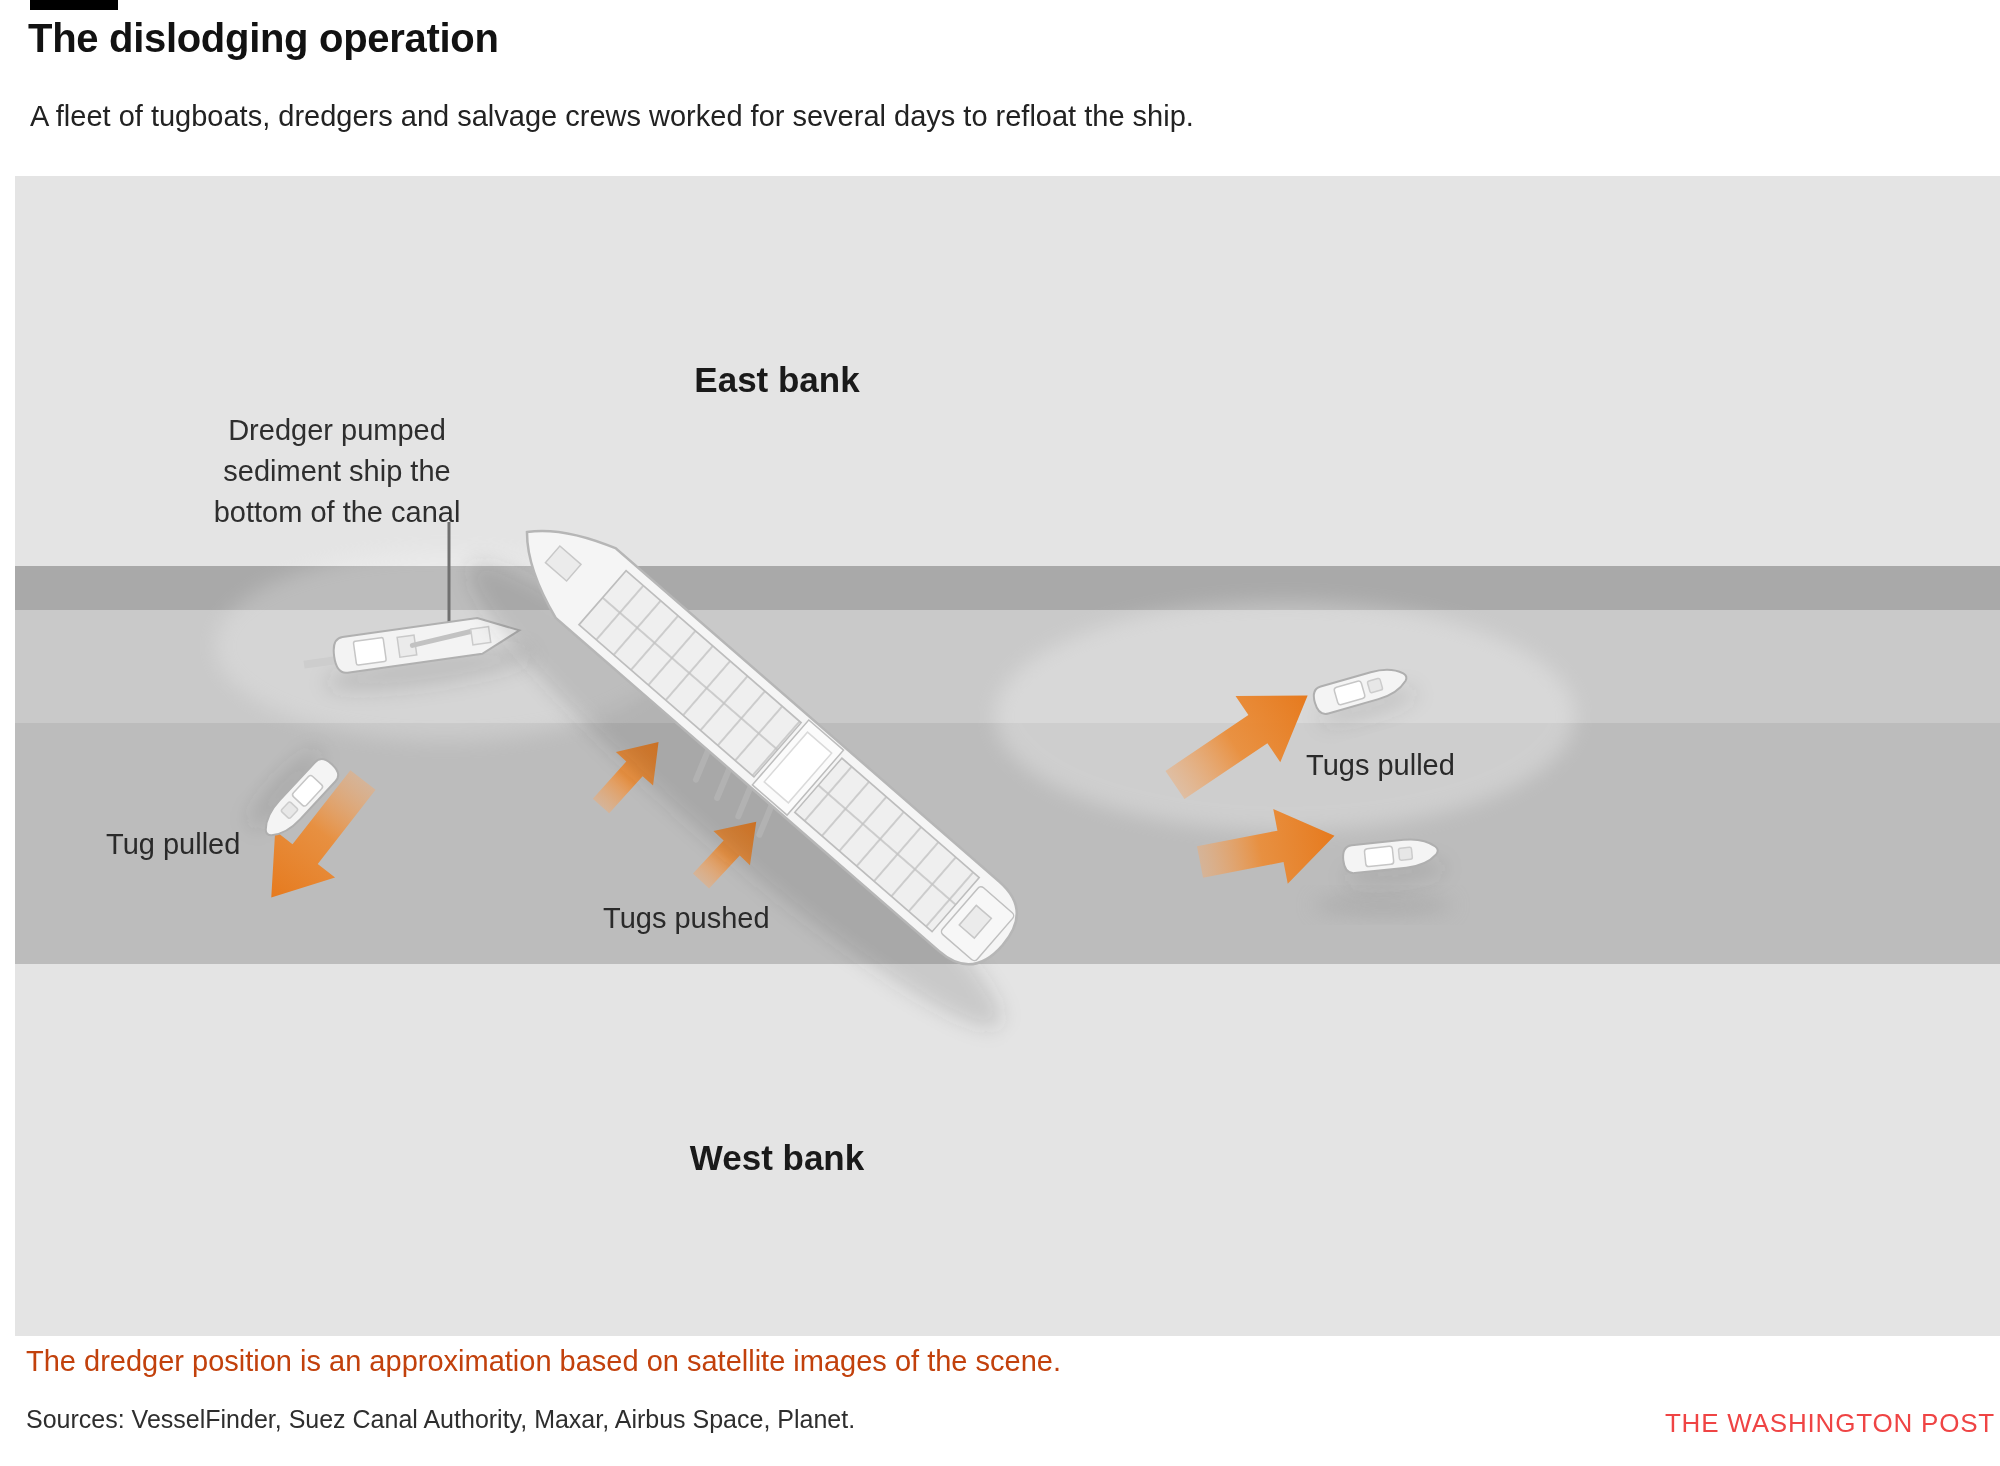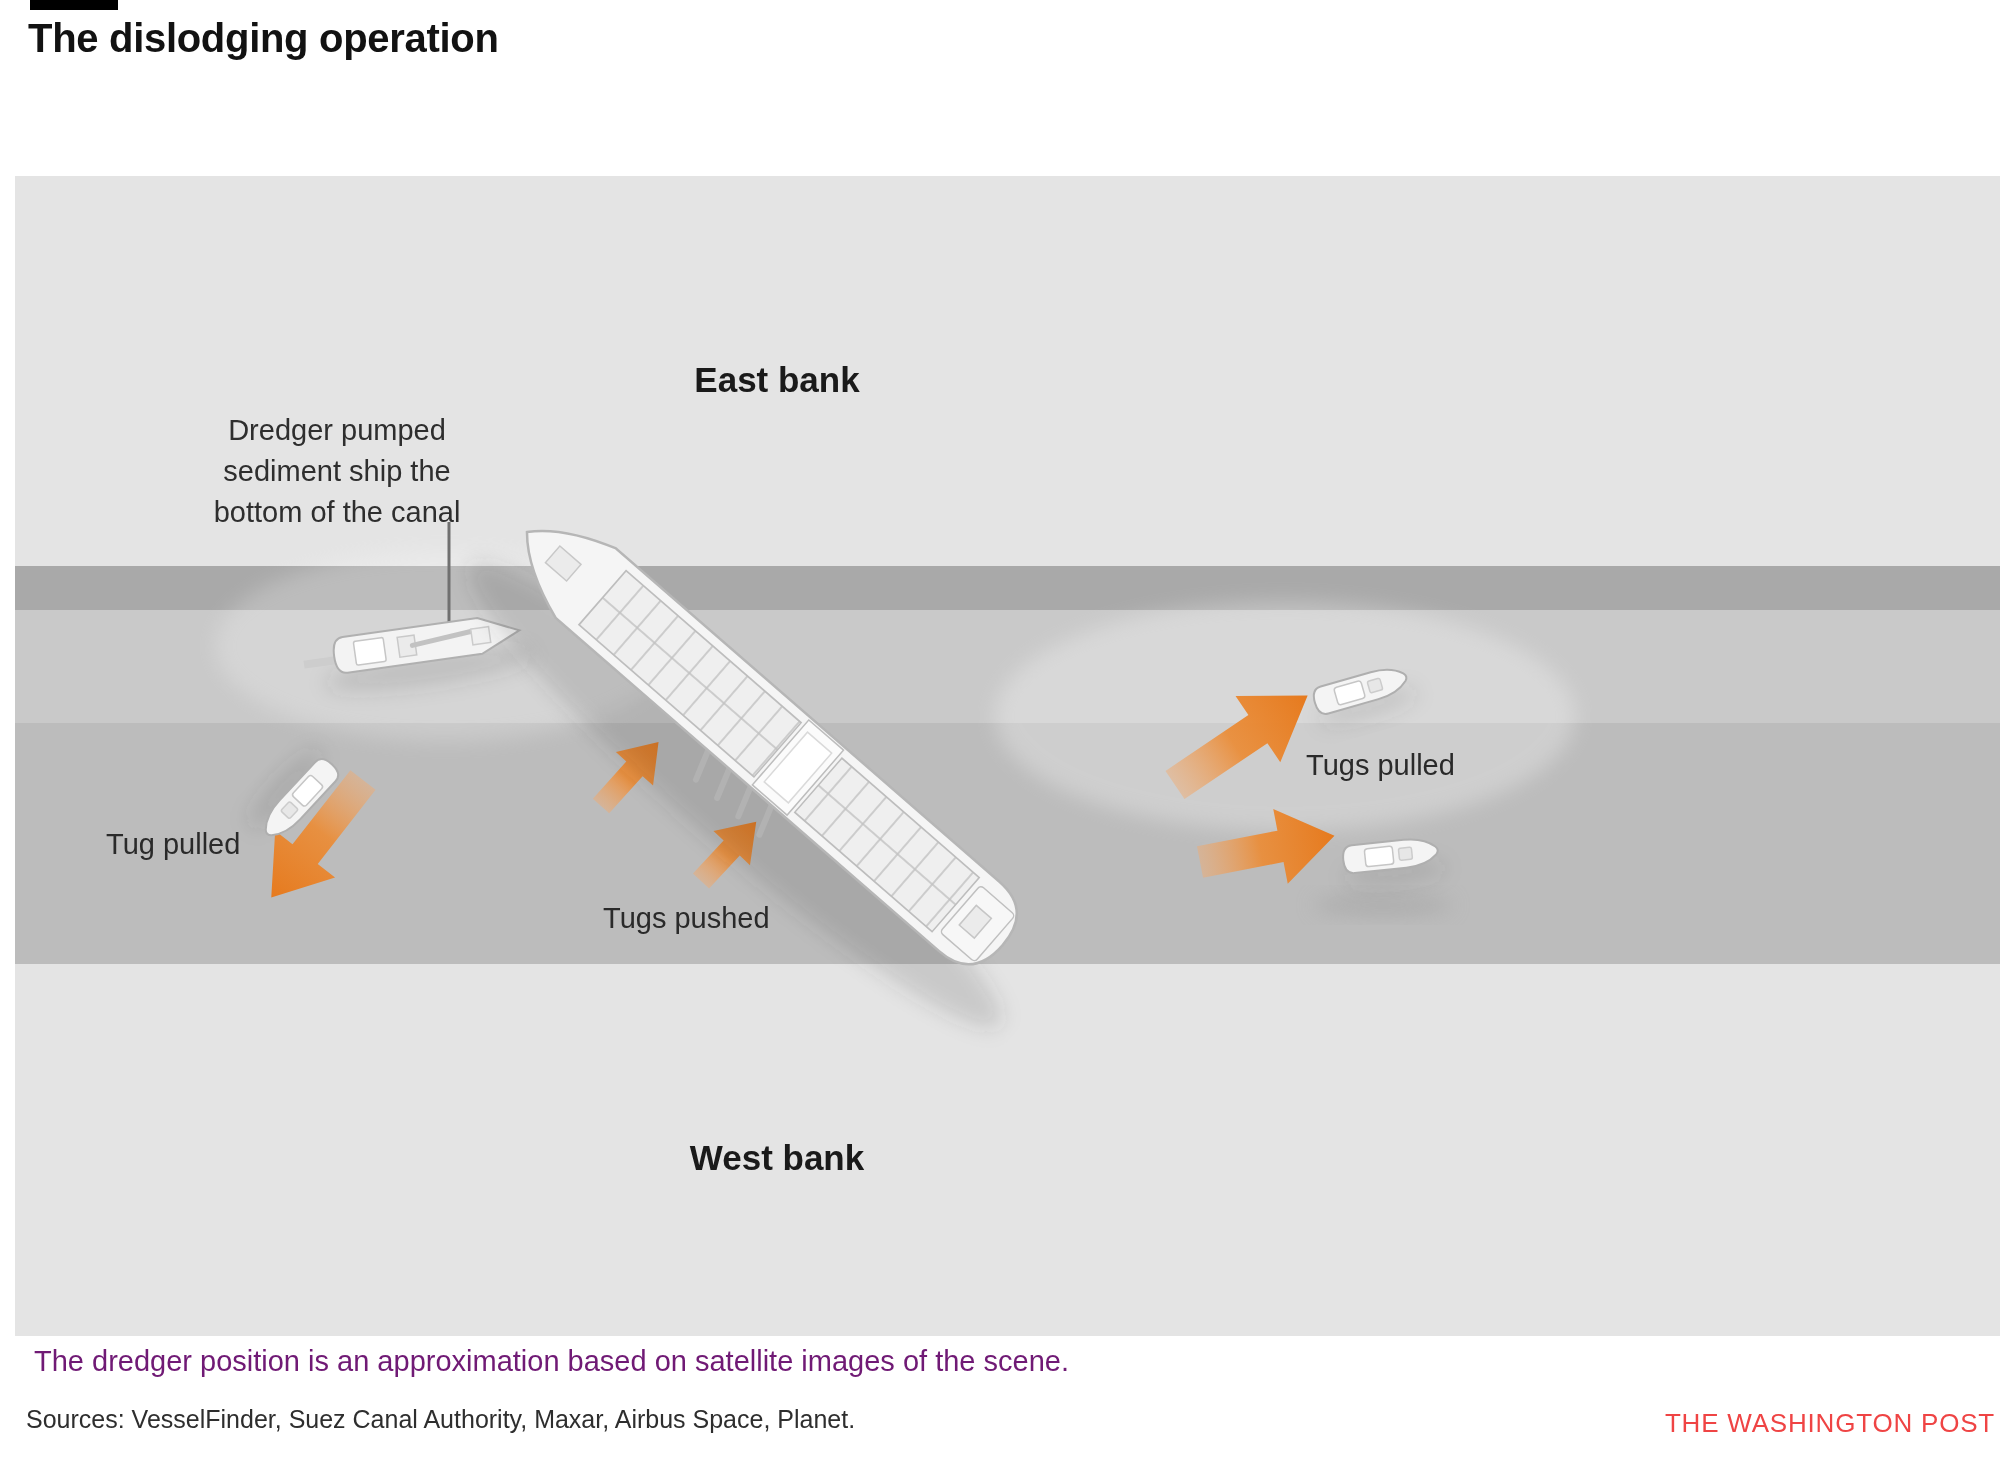--- a/index.html
+++ b/index.html
@@ -28,31 +28,32 @@
   .bank-label {
     position:absolute; transform:translateX(-50%); font-size:35px; font-weight:700;
     color:#1a1a1a; white-space:nowrap;
   }
   .annotation {
     position:absolute; transform:translateX(-50%); text-align:center;
     font-size:29px; line-height:41px; color:#2e2e2e; white-space:nowrap;margin-top:16px;
   }
   .label { position:absolute; font-size:29px; color:#2a2a2a; white-space:nowrap; }
 
-  .note    { position:absolute; left:34px; top:1345px; font-size:29px; color:#701a75; white-space:nowrap; }
+  .note    { position:absolute; left:26px; top:1345px; font-size:29px; color:#c2410c; white-space:nowrap; }
   .sources { position:absolute; left:26px; top:1405px; font-size:25px; color:#2e2e2e; white-space:nowrap; }
   .credit  { position:absolute; right:30px; top:1408px; font-size:26px; color:#ef4444; letter-spacing:0.8px; white-space:nowrap; }
 </style>
 </head>
 <body>
 
 <div class="page">
 
   <div class="top-bar"></div>
   <div class="title">The dislodging operation</div>
+  <div class="subtitle">A fleet of tugboats, dredgers and salvage crews worked for several days to refloat the ship.</div>
 
   <div class="diagram">
 
     <div class="band edge"></div>
     <div class="band main"></div>
     <div class="band lower"></div>
 
     <svg class="scene" viewBox="0 0 1985 1160">
       <defs>
         <filter id="soft" x="-60%" y="-60%" width="220%" height="220%">

